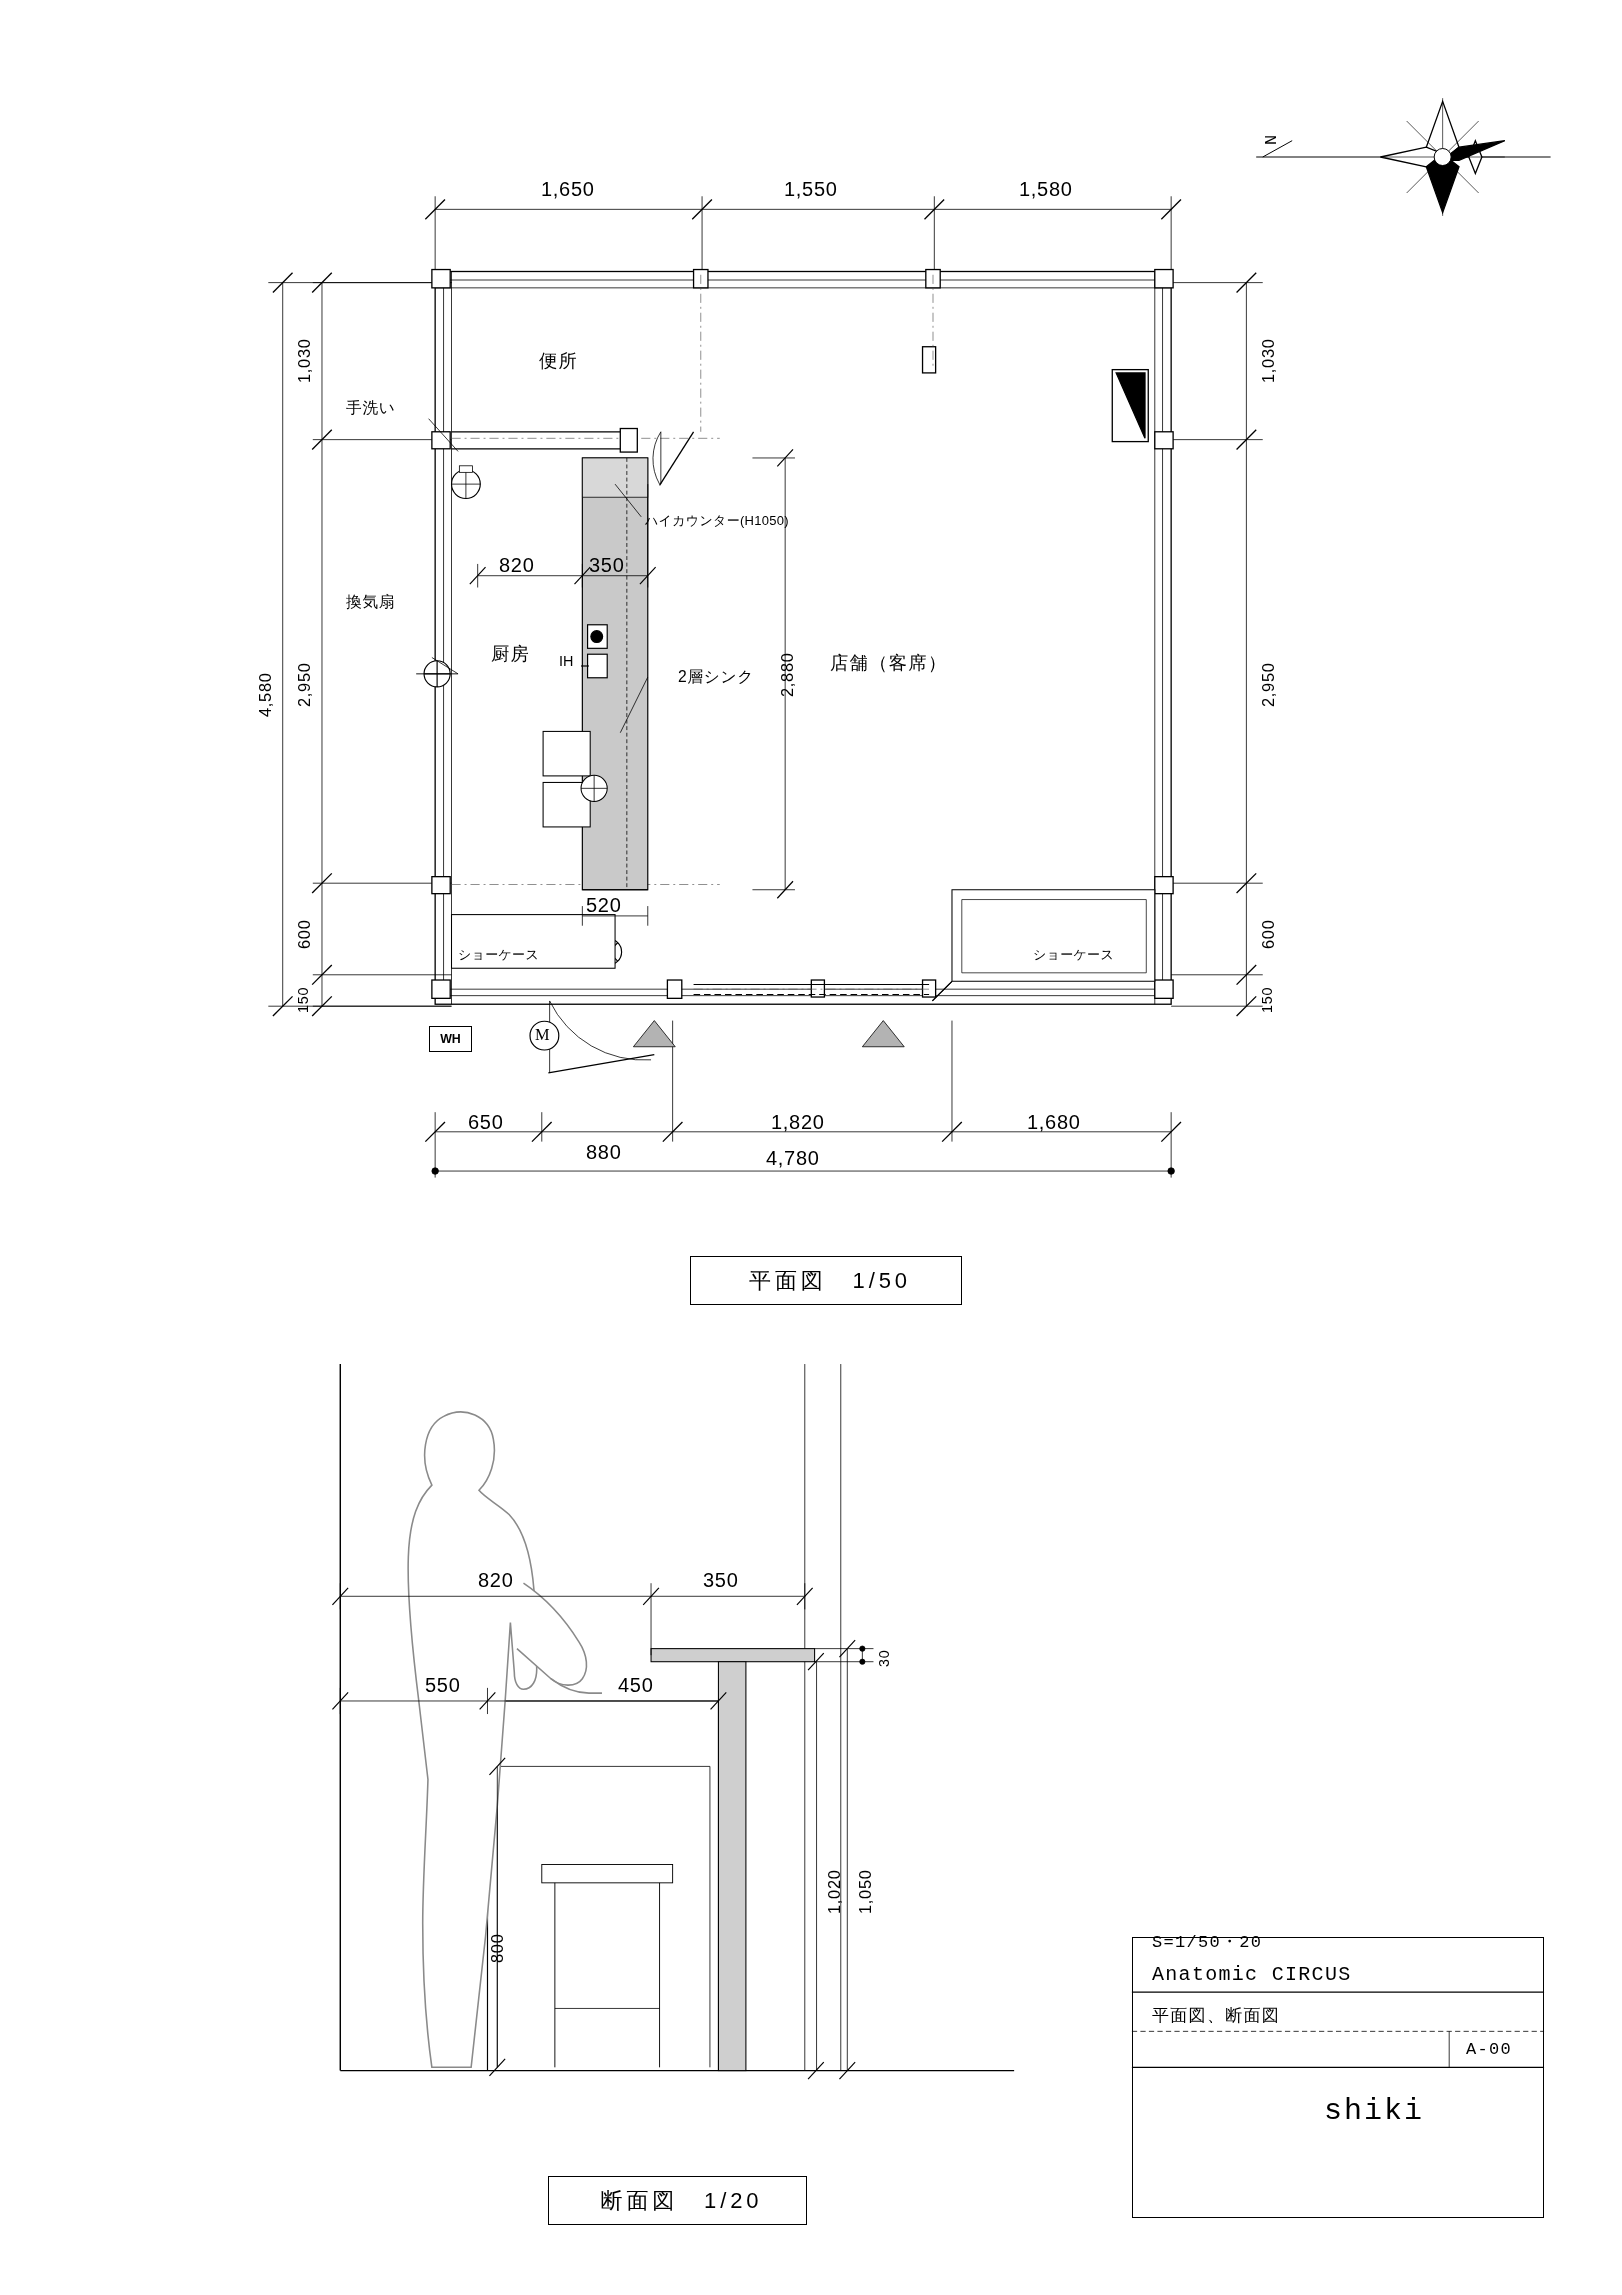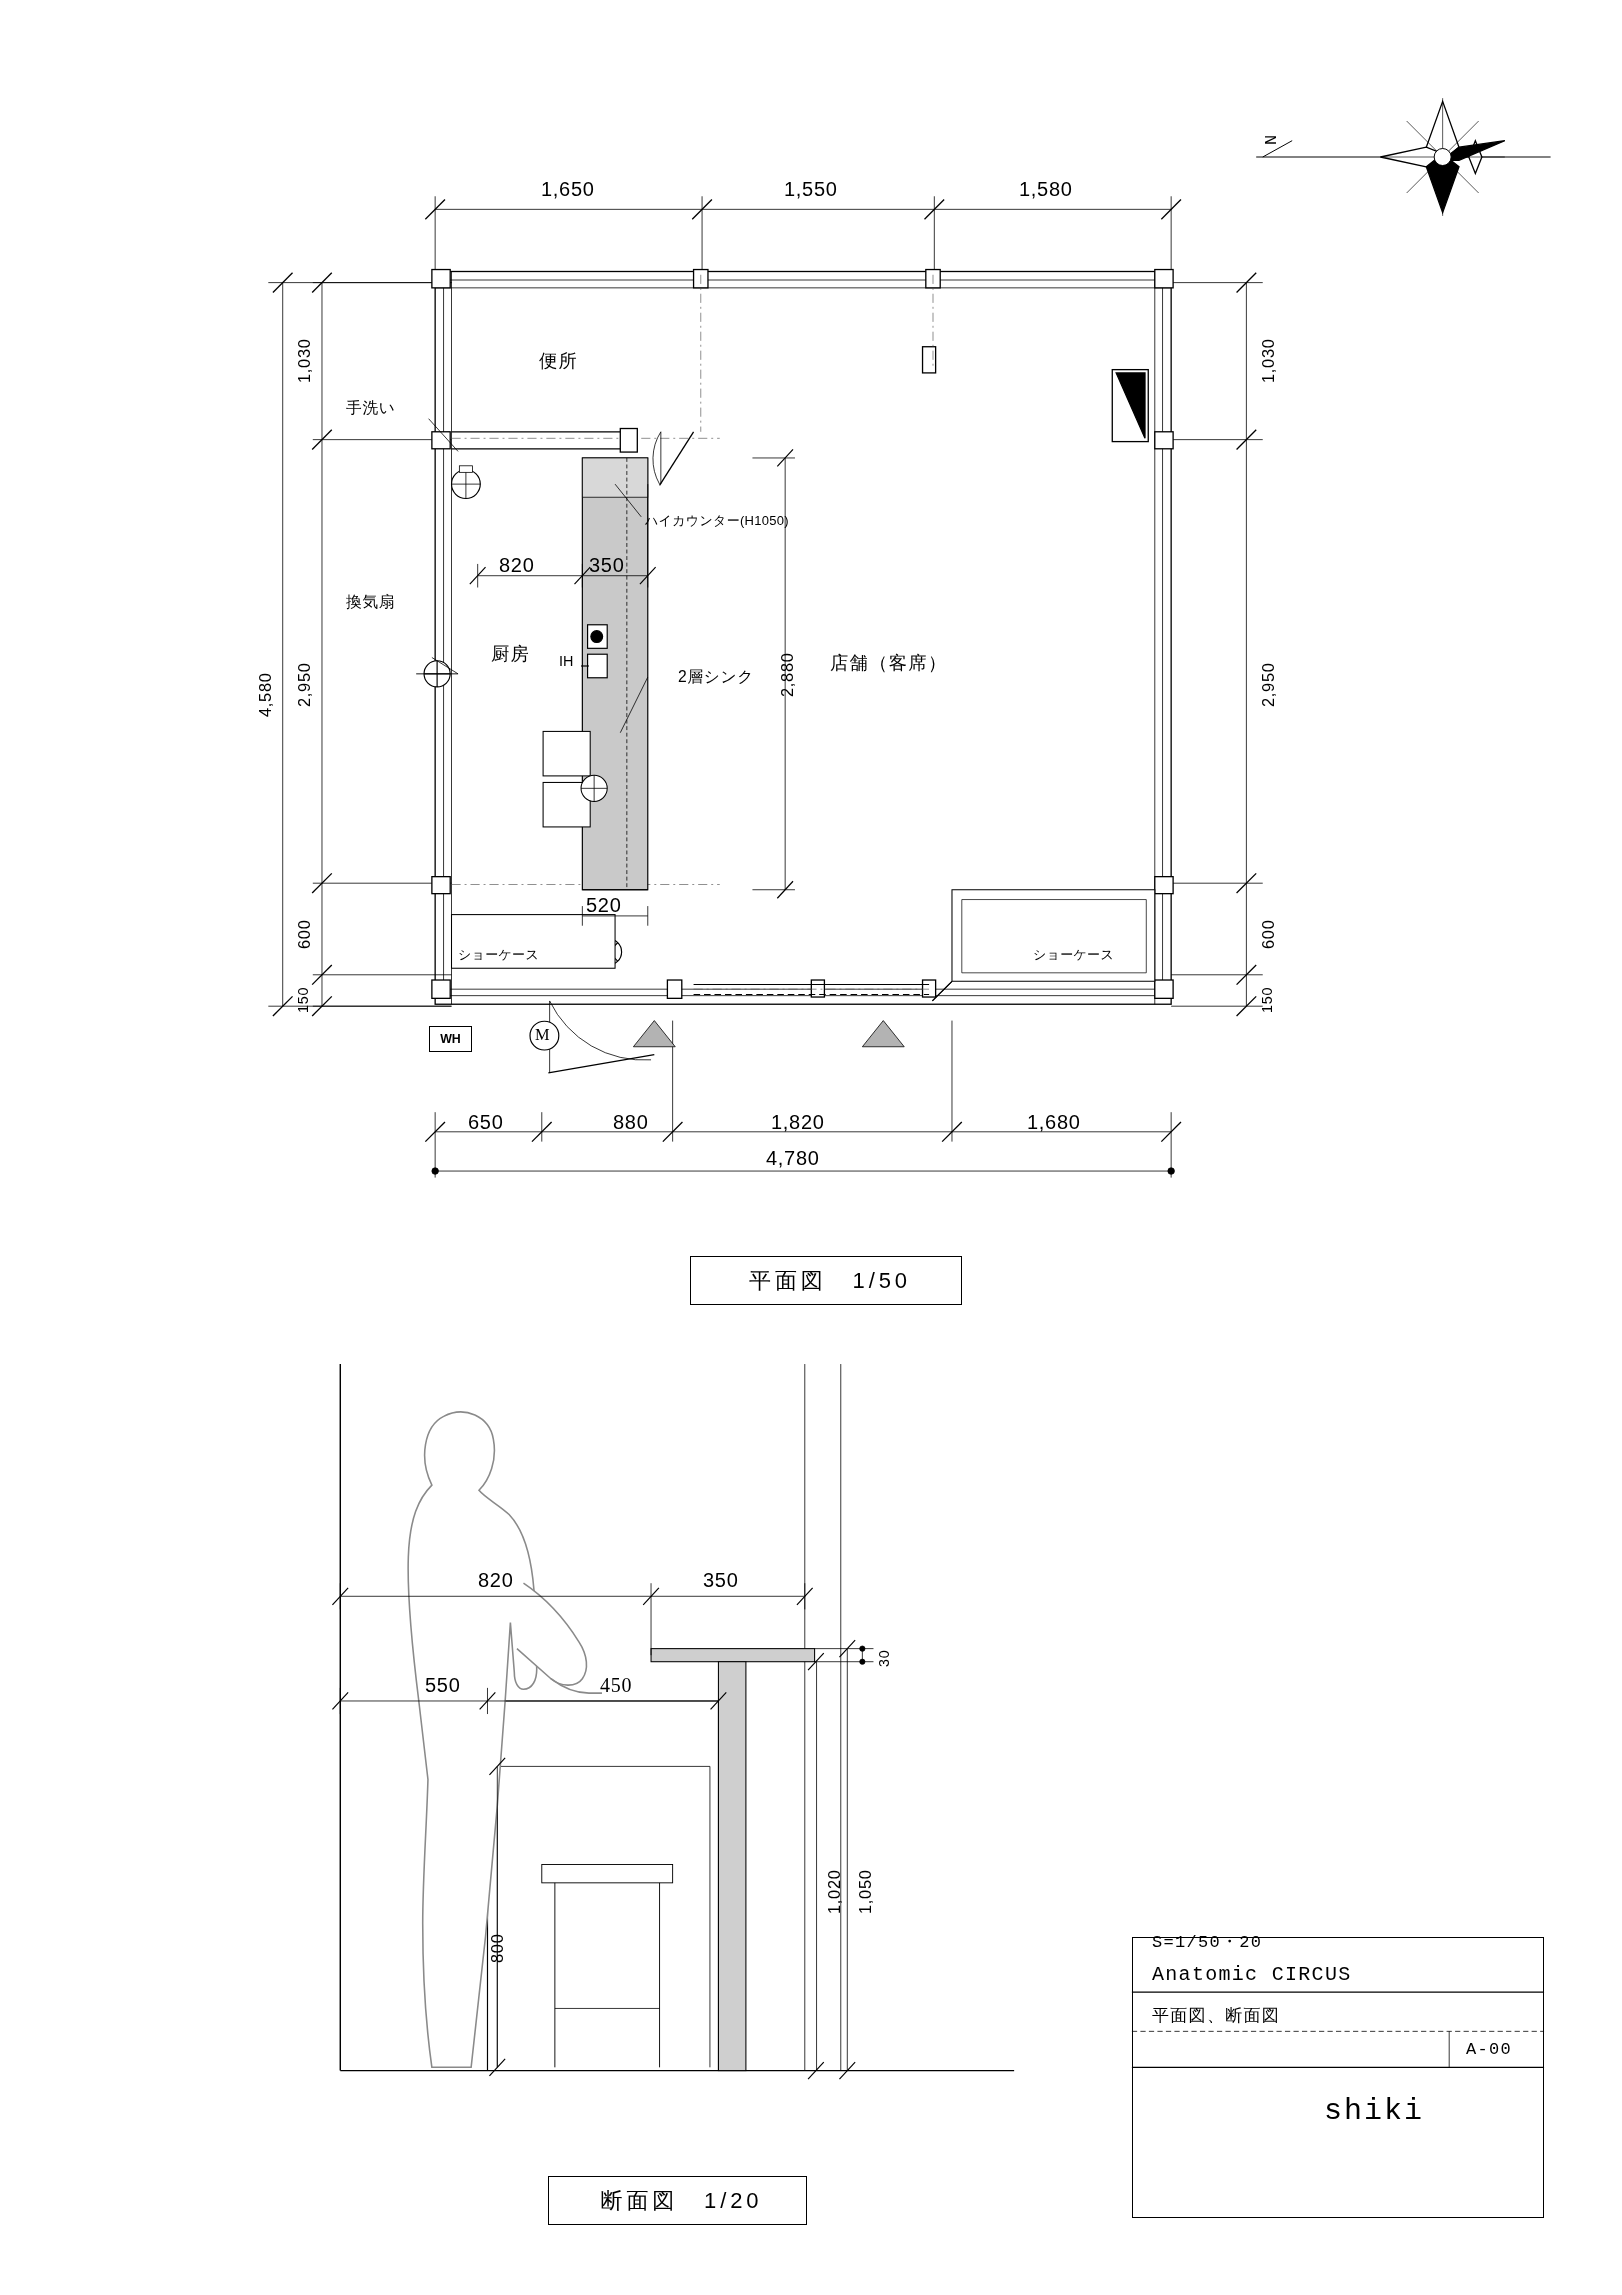--- a/index.html
+++ b/index.html
@@ -445,21 +445,21 @@
   <div class="lbl dim-v" style="left:296px; top:949px;">600</div>
   <div class="lbl dim-v" style="left:296px; top:1013px; font-size:14.4px;">150</div>
   <div class="lbl dim-v" style="left:257px; top:717px;">4,580</div>
 
   <div class="lbl dim-v" style="left:1260px; top:383px;">1,030</div>
   <div class="lbl dim-v" style="left:1260px; top:707px;">2,950</div>
   <div class="lbl dim-v" style="left:1260px; top:949px;">600</div>
   <div class="lbl dim-v" style="left:1260px; top:1013px; font-size:14.4px;">150</div>
 
   <div class="lbl dim" style="left:468px; top:1112px;">650</div>
-  <div class="lbl dim" style="left:586px; top:1112px;margin-left:27px;">880</div>
+  <div class="lbl dim" style="left:586px; top:1142px;">880</div>
   <div class="lbl dim" style="left:771px; top:1112px;">1,820</div>
   <div class="lbl dim" style="left:1027px; top:1112px;">1,680</div>
   <div class="lbl dim" style="left:766px; top:1148px;">4,780</div>
 
   <div class="lbl dim" style="left:499px; top:555px;">820</div>
   <div class="lbl dim" style="left:589px; top:555px;">350</div>
   <div class="lbl dim-v" style="left:779px; top:697px;">2,880</div>
   <div class="lbl dim" style="left:586px; top:895px;">520</div>
 
   <div class="lbl room" style="left:539px; top:352px;">便所</div>
@@ -475,21 +475,21 @@
   <div class="lbl" style="left:559px; top:654px; font-size:14.4px;">IH</div>
   <div class="lbl" style="left:535px; top:1027px; font-size:16.4px; font-family:'Liberation Serif',serif;">M</div>
 
   <div class="wh-box" style="left:429px; top:1026px; width:41px; height:23.6px;">WH</div>
 
   <div class="plan-title" style="left:690px; top:1256px; width:262px; height:47px;">平面図　1/50</div>
 
   <div class="lbl dim" style="left:478px; top:1570px;">820</div>
   <div class="lbl dim" style="left:703px; top:1570px;">350</div>
   <div class="lbl dim" style="left:425px; top:1675px;">550</div>
-  <div class="lbl dim" style="left:600px; top:1675px;font-family:Liberation Serif, serif;">450</div>
+  <div class="lbl dim" style="left:618px; top:1675px;">450</div>
   <div class="lbl dim-v" style="left:877px; top:1667px; font-size:14.4px;">30</div>
   <div class="lbl dim-v" style="left:826px; top:1914px;">1,020</div>
   <div class="lbl dim-v" style="left:857px; top:1914px;">1,050</div>
   <div class="lbl dim-v" style="left:489px; top:1963px;">800</div>
 
   <div class="plan-title" style="left:548px; top:2176px; width:249px; height:47px;">断面図　1/20</div>
 
   <div class="tb-frame"></div>
   <div class="title-text" style="left:1152px; top:1963px; font-size:20px;">Anatomic CIRCUS</div>
   <div class="title-text" style="left:1152px; top:2004px; font-size:17px; font-family:'Liberation Sans',sans-serif;">平面図、断面図</div>

